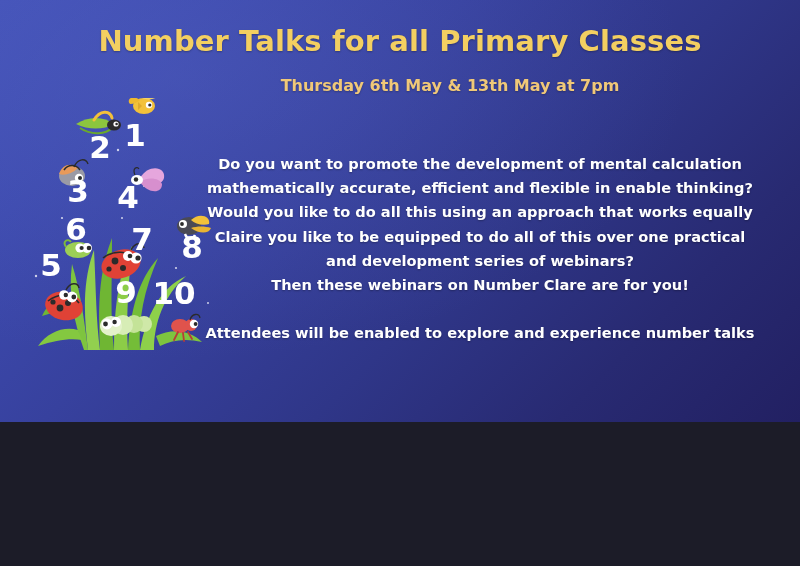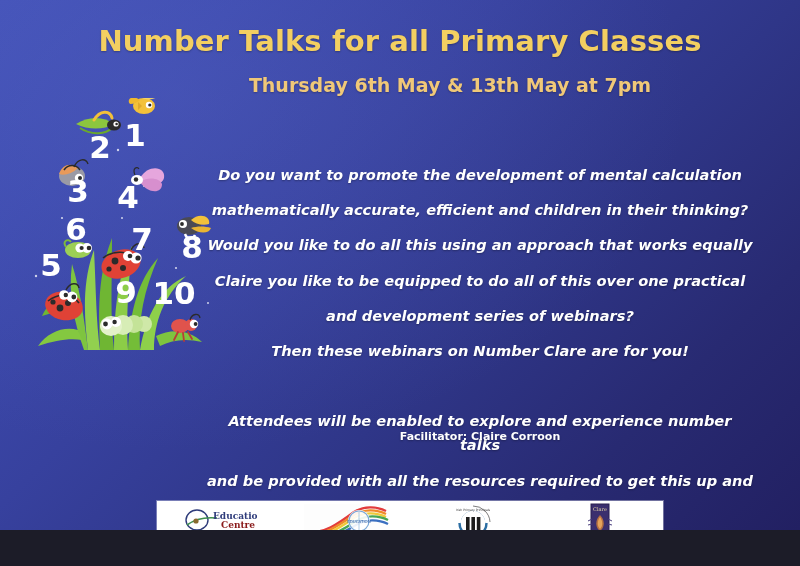--- a/index.html
+++ b/index.html
@@ -4,21 +4,21 @@
 <title>Number Talks Flyer</title>
 <style>
   html, body {
     margin: 0;
     padding: 0;
     background: #1c1c28;
   }
   #poster {
     position: relative;
     width: 800px;
-    height: 530px;
+    height: 422px;
     overflow: hidden;
     background: linear-gradient(135deg,
         #4352b8 0%,
         #3d4aae 18%,
         #37419e 38%,
         #2f3688 60%,
         #282a72 80%,
         #222062 100%);
     font-family: "DejaVu Sans", "Liberation Sans", sans-serif;
     user-select: none;
@@ -47,41 +47,41 @@
     z-index: 5;
   }
 
   .subtitle {
     position: absolute;
     left: 185px;
     top: 72px;
     width: 530px;
     text-align: center;
     color: #f0c878;
-    font-size: 19px;
+    font-size: 16px;
     font-weight: bold;
     line-height: 27px;
     text-shadow: 0 1px 2px rgba(0,0,0,0.25);
     z-index: 5;
   }
 
   .body-copy {
     position: absolute;
     left: 196px;
     top: 152px;
     width: 568px;
     text-align: center;
     color: #ffffff;
     font-size: 14.6px;
     font-weight: bold;
     line-height: 24.2px;
     text-shadow: 0 1px 2px rgba(0,0,0,0.30);
     z-index: 5;
   }
-  .body-copy p { margin: 11px; font-style: italic; }
+  .body-copy p { margin: 0; }
   .body-copy .para-gap { height: 24px; }
 
   .facilitator {
     position: absolute;
     left: 196px;
     top: 430px;
     width: 568px;
     text-align: center;
     color: #ffffff;
     font-size: 11px;
@@ -274,28 +274,27 @@
         <text x="116" y="152" font-size="31">7</text>
         <text x="166" y="160" font-size="31">8</text>
         <text x="100" y="205" font-size="31">9</text>
         <text x="148" y="206" font-size="31">10</text>
       </g>
     </svg>
   </div>
 
   <div class="body-copy">
     <p>Do you want to promote the development of mental calculation</p>
-    <p>mathematically accurate, efficient and children in their thinking?</p>
+    <p>mathematically accurate, efficient and flexible in enable thinking?</p>
     <p>Would you like to do all this using an approach that works equally</p>
     <p>Claire you like to be equipped to do all of this over one practical</p>
     <p>and development series of webinars?</p>
     <p>Then these webinars on Number Clare are for you!</p>
     <div class="para-gap"></div>
     <p>Attendees will be enabled to explore and experience number talks</p>
-    <p>and be provided with all the resources required to get this up and</p>
   </div>
 
   <div class="facilitator">Facilitator:  Claire Corroon</div>
 
   <div class="logo-strip">
 
     <div class="logo-cell">
       <svg width="74" height="30" viewBox="0 0 74 30" xmlns="http://www.w3.org/2000/svg">
         <ellipse cx="14" cy="13" rx="11" ry="10" fill="none" stroke="#2e3b7a" stroke-width="1.4"></ellipse>
         <path d="M4 18 C12 12 24 10 34 11" stroke="#3f8f4f" stroke-width="1.6" fill="none"></path>

